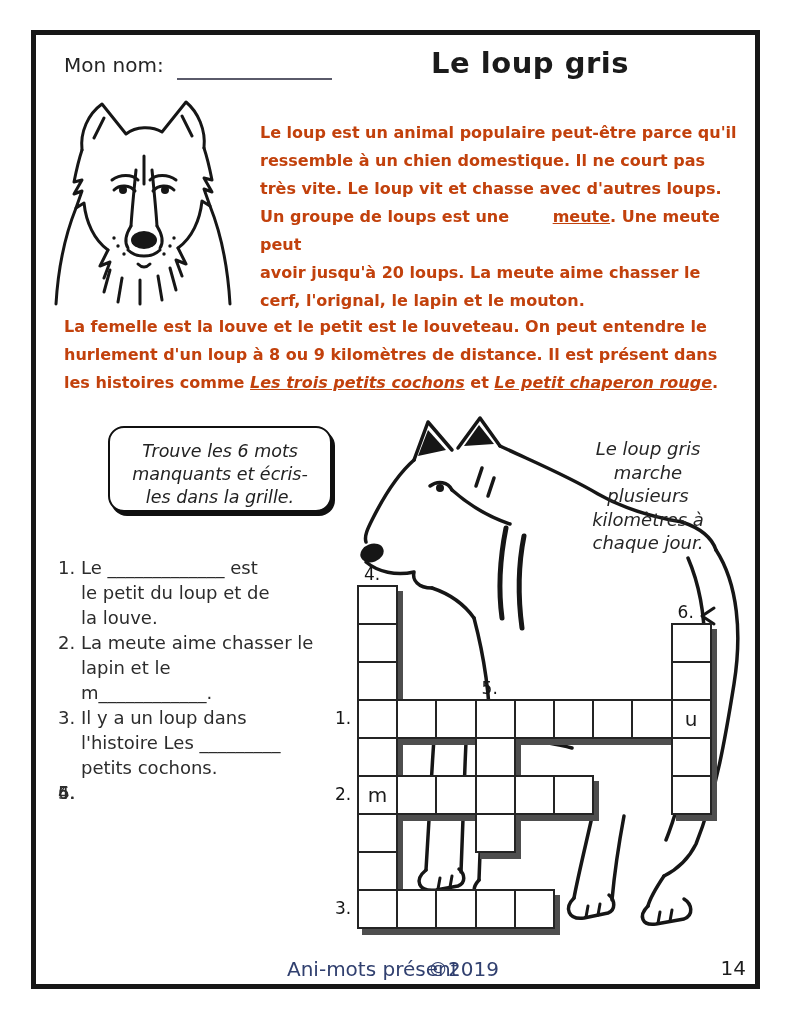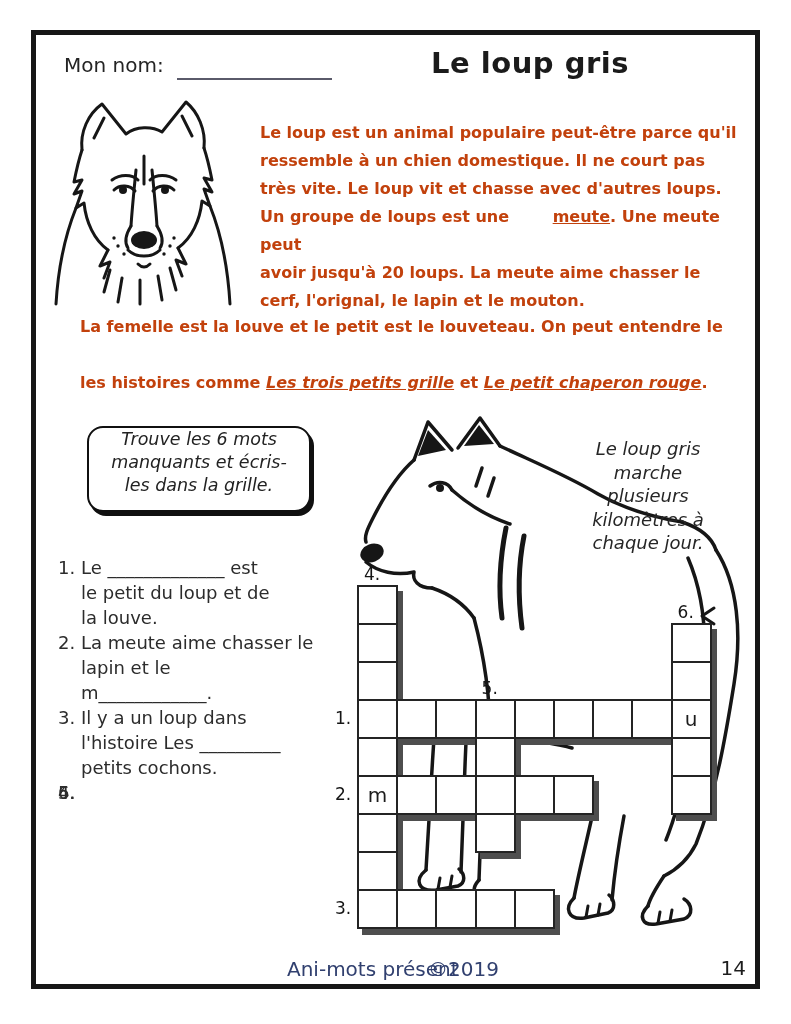--- a/index.html
+++ b/index.html
@@ -11,30 +11,30 @@
   .abs{position:absolute;}
   
   #frame{left:31px;top:30px;width:729px;height:959px;border:5px solid #161616;box-sizing:border-box;}
   
   #name-label{left:64px;top:53px;font-size:20px;color:#242424;}
   #name-line{left:177px;top:78px;width:155px;border-top:2px solid #5a5a6a;}
   #page-title{left:420px;top:46px;width:220px;text-align:center;font-size:29px;font-weight:bold;color:#1b1b1b;letter-spacing:0.5px;}
   
   .para{line-height:28px;font-size:16px;color:#c2410c;white-space:pre-line;font-weight:bold;}
   #intro{left:260px;top:119px;width:492px;}
-  #para2{left:80px;top:313px;width:692px;}
+  #para2{left:64px;top:313px;width:692px;}
   .u{text-decoration:underline;margin-left:38px;}
   .iu{font-style:italic;text-decoration:underline;}
   
   #instruction{
-    left:87px;top:426px;width:224px;height:86px;box-sizing:border-box;
+    left:108px;top:426px;width:224px;height:86px;box-sizing:border-box;
     border:2.5px solid #101010;border-radius:16px;background:#fff;
     box-shadow:3px 4px 0 #101010;
     font-style:italic;font-size:17.5px;line-height:23px;text-align:center;
-    white-space:pre-line;padding-top:0;color:#222;
+    white-space:pre-line;padding-top:12px;color:#222;
   }
   
   #caption{left:570px;top:437px;width:156px;text-align:center;font-style:italic;
     font-size:18px;line-height:23.5px;white-space:pre-line;color:#262626;z-index:3;}
   
   #questions{left:58px;top:555px;width:300px;font-size:18px;line-height:25px;color:#2c2c2c;}
   .q{position:relative;padding-left:23px;white-space:pre-line;}
   .q-num{position:absolute;left:0;top:0;}
   
   #wolf-head-art{left:52px;top:98px;z-index:1;}
@@ -94,21 +94,21 @@
   <path class="ln" d="M24,110 C12,140 6,172 4,206"></path>
   <path class="ln" d="M158,108 C170,138 176,172 178,206"></path>
   <path class="ln" d="M58,172 L52,194"></path>
     <path class="ln" d="M70,180 L66,204"></path>
   <path class="ln" d="M118,170 L124,192"></path>
     <path class="ln" d="M106,178 L110,202"></path>
   <path class="ln" d="M88,182 L88,206"></path>
 </svg>
 
 <div id="intro" class="abs para"><span>Le loup est un animal populaire peut-être parce qu'il</span><br><span>ressemble à un chien domestique. Il ne court pas</span><br><span>très vite. Le loup vit et chasse avec d'autres loups.</span><br><span>Un groupe de loups est une </span><span class="u">meute</span><span>. Une meute peut</span><br><span>avoir jusqu'à 20 loups. La meute aime chasser le</span><br><span>cerf, l'orignal, le lapin et le mouton.</span></div>
-<div id="para2" class="abs para"><span>La femelle est la louve et le petit est le louveteau. On peut entendre le</span><br><br><span>les histoires comme </span><span class="iu">Les trois petits grille</span><span> et </span><span class="iu">Le petit chaperon rouge</span><span>.</span></div>
+<div id="para2" class="abs para"><span>La femelle est la louve et le petit est le louveteau. On peut entendre le</span><br><span>hurlement d'un loup à 8 ou 9 kilomètres de distance. Il est présent dans</span><br><span>les histoires comme </span><span class="iu">Les trois petits cochons</span><span> et </span><span class="iu">Le petit chaperon rouge</span><span>.</span></div>
 
 <div id="instruction" class="abs">Trouve les 6 mots
 manquants et écris-
 les dans la grille.</div>
 <div id="caption" class="abs">Le loup gris
 marche
 plusieurs
 kilomètres à
 chaque jour.</div>
 

